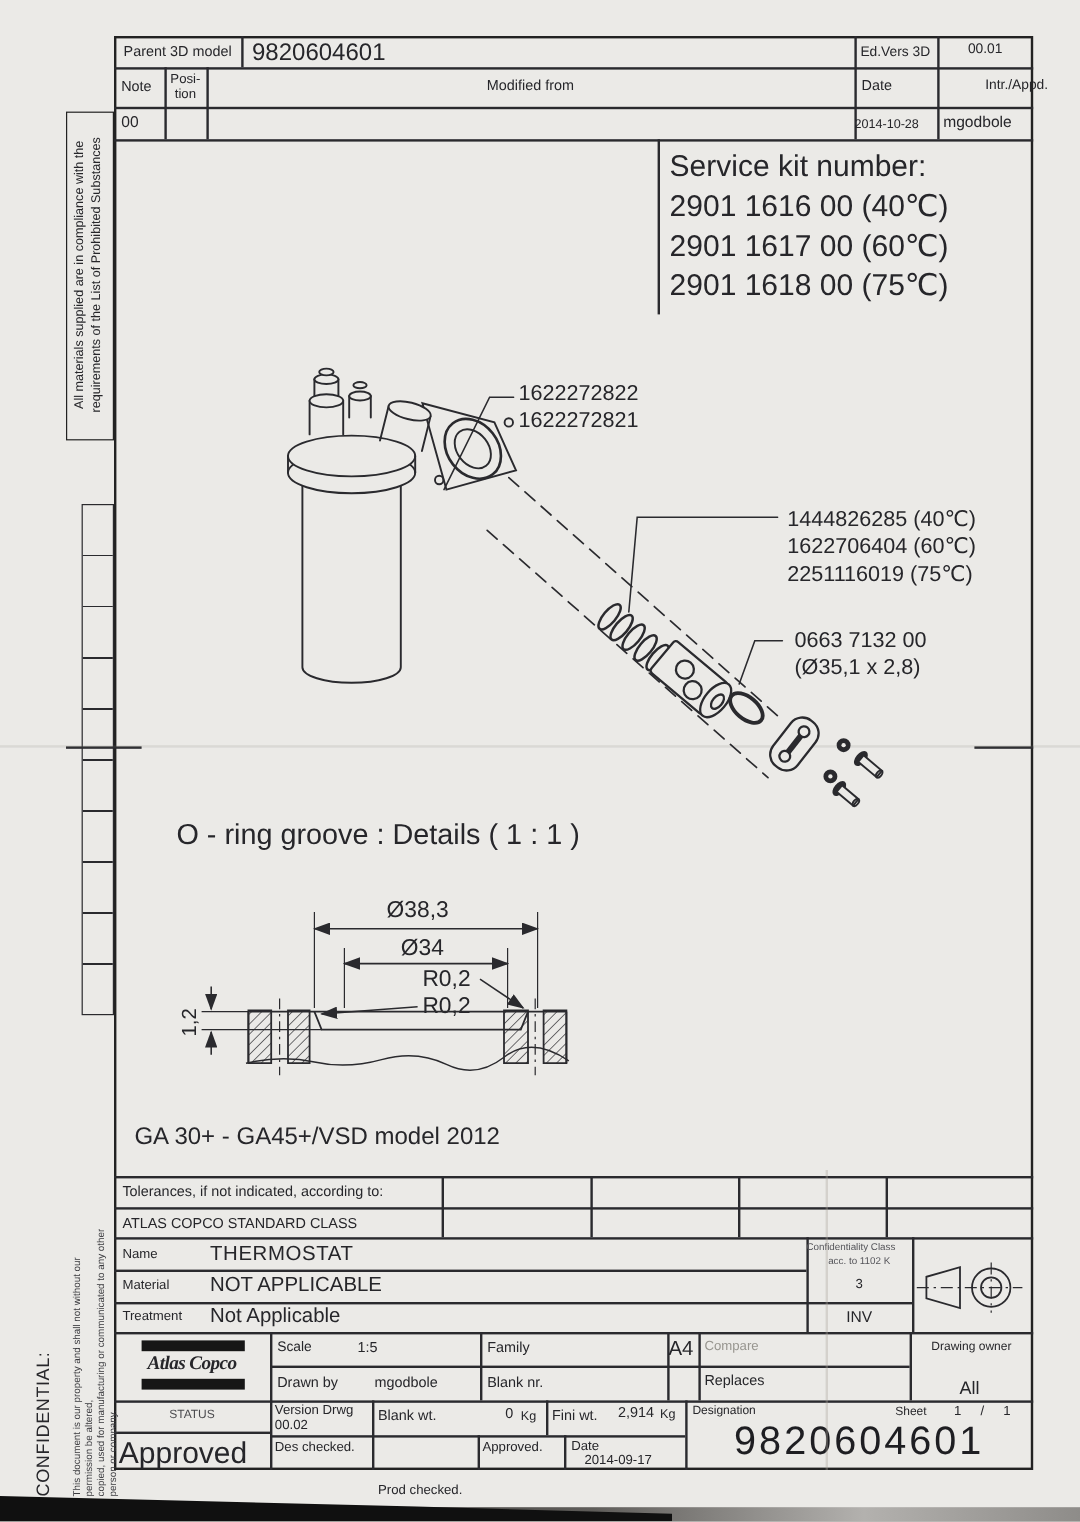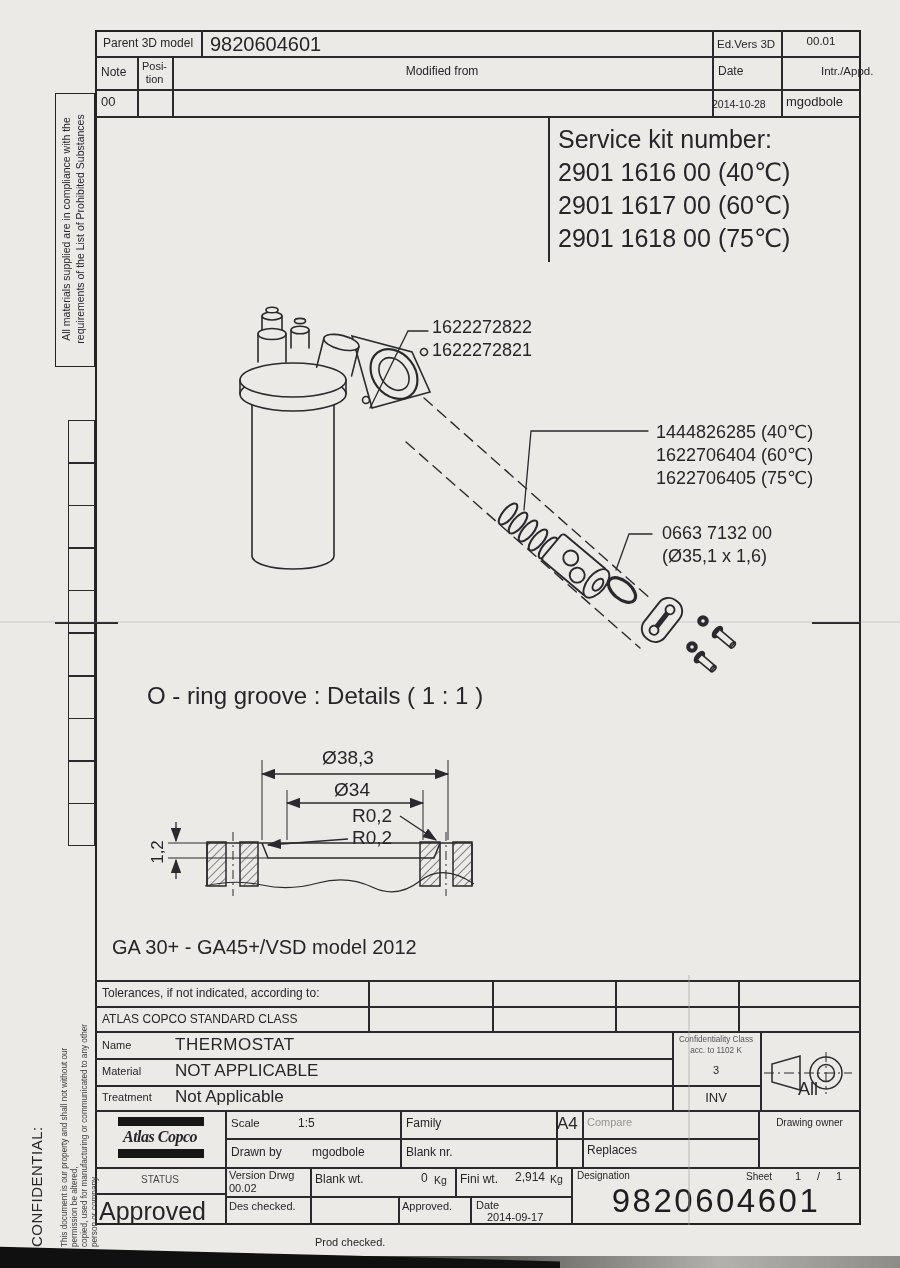--- a/index.html
+++ b/index.html
@@ -153,25 +153,25 @@
     </g>
   </svg>
 
   <div class="t" style="left:432px;top:316px;font-size:18px;line-height:23px;text-align:center;">
     <span style="display:block;">1622272822</span>
     <span style="display:block;">1622272821</span>
   </div>
   <div class="t" style="left:656px;top:421px;font-size:18px;line-height:23px;">
     <span style="display:block;">1444826285 (40℃)</span>
     <span style="display:block;text-align:right;">1622706404 (60℃)</span>
-    <span style="display:block;">1622706405 (75℃)</span>
+    <span style="display:block;">2251116019 (75℃)</span>
   </div>
   <div class="t" style="left:662px;top:522px;font-size:18px;line-height:23px;">
     <span style="display:block;">0663 7132 00</span>
-    <span style="display:block;">(Ø35,1 x 1,6)</span>
+    <span style="display:block;">(Ø35,1 x 2,8)</span>
   </div>
 
   <div class="t" style="left:147px;top:682px;font-size:24px;">O - ring groove : Details ( 1 : 1 )</div>
 
   <svg style="left:140px;top:735px;" width="360" height="170" viewBox="140 735 360 170" fill="none" stroke="#2a2a2e" stroke-width="1.3">
     <defs>
       <marker id="ar" markerWidth="11" markerHeight="8" refX="10" refY="4" orient="auto-start-reverse">
         <path d="M0,0 L11,4 L0,8 z" fill="#2a2a2e" stroke="none"></path>
       </marker>
       <pattern id="hatch" width="6" height="6" patternTransform="rotate(45)" patternUnits="userSpaceOnUse">
@@ -233,21 +233,21 @@
   <div class="vl" style="left:672px;top:1031px;height:79px;"></div>
   <div class="vl" style="left:760px;top:1031px;height:79px;"></div>
 
   <div class="t" style="left:102px;top:1039px;font-size:11px;">Name</div>
   <div class="t" style="left:175px;top:1035px;font-size:17px;letter-spacing:0.5px;">THERMOSTAT</div>
   <div class="t" style="left:102px;top:1065px;font-size:11px;">Material</div>
   <div class="t" style="left:175px;top:1061px;font-size:17px;">NOT APPLICABLE</div>
   <div class="t" style="left:102px;top:1091px;font-size:11px;">Treatment</div>
   <div class="t" style="left:175px;top:1087px;font-size:17px;">Not Applicable</div>
 
-  <div class="t c" style="left:672px;top:1035px;width:88px;font-size:8.2px;color:#55555a;">Confidentiality Class</div>
+  <div class="t c" style="left:672px;top:1035px;width:68px;font-size:8.2px;color:#55555a;">Confidentiality Class</div>
   <div class="t c" style="left:672px;top:1046px;width:88px;font-size:8.2px;color:#55555a;">acc. to 1102 K</div>
   <div class="t c" style="left:672px;top:1064px;width:88px;font-size:11px;">3</div>
   <div class="t c" style="left:672px;top:1091px;width:88px;font-size:13px;">INV</div>
 
   <svg style="left:760px;top:1031px;" width="101" height="79" viewBox="760 1031 101 79" fill="none" stroke="#2a2a2e" stroke-width="1.5">
     <polygon points="772,1064 772,1082 800,1090 800,1056"></polygon>
     <line x1="764" y1="1073" x2="852" y2="1073" stroke-dasharray="10 4 2 4" stroke-width="1"></line>
     <circle cx="826" cy="1073" r="16"></circle>
     <circle cx="826" cy="1073" r="8.5"></circle>
     <line x1="826" y1="1052" x2="826" y2="1094" stroke-dasharray="10 4 2 4" stroke-width="1"></line>
@@ -273,21 +273,21 @@
   <div style="position:absolute;left:118px;top:1149px;width:86px;height:9px;background:#161616;"></div>
   <div class="t c" style="left:95px;top:1174px;width:130px;font-size:10px;color:#4a4a4e;">STATUS</div>
   <div class="t" style="left:99px;top:1197px;font-size:25px;">Approved</div>
 
   <div class="t" style="left:231px;top:1117px;font-size:11.5px;">Scale</div>
   <div class="t" style="left:298px;top:1117px;font-size:12px;">1:5</div>
   <div class="t" style="left:406px;top:1117px;font-size:12px;">Family</div>
   <div class="t" style="left:557px;top:1114px;font-size:17px;">A4</div>
   <div class="t" style="left:587px;top:1116px;font-size:11px;color:#97958f;">Compare</div>
   <div class="t c" style="left:758px;top:1117px;width:103px;font-size:10px;">Drawing owner</div>
-  <div class="t c" style="left:758px;top:1079px;width:100px;font-size:18px;">All</div>
+  <div class="t c" style="left:758px;top:1149px;width:100px;font-size:15px;">All</div>
 
   <div class="t" style="left:231px;top:1146px;font-size:12px;">Drawn by</div>
   <div class="t" style="left:312px;top:1146px;font-size:12px;">mgodbole</div>
   <div class="t" style="left:406px;top:1146px;font-size:12px;">Blank nr.</div>
   <div class="t" style="left:587px;top:1144px;font-size:12px;">Replaces</div>
 
   <div class="t" style="left:229px;top:1169px;font-size:11px;line-height:12.5px;">
     <span style="display:block;">Version Drwg</span>
     <span style="display:block;">00.02</span>
   </div>

